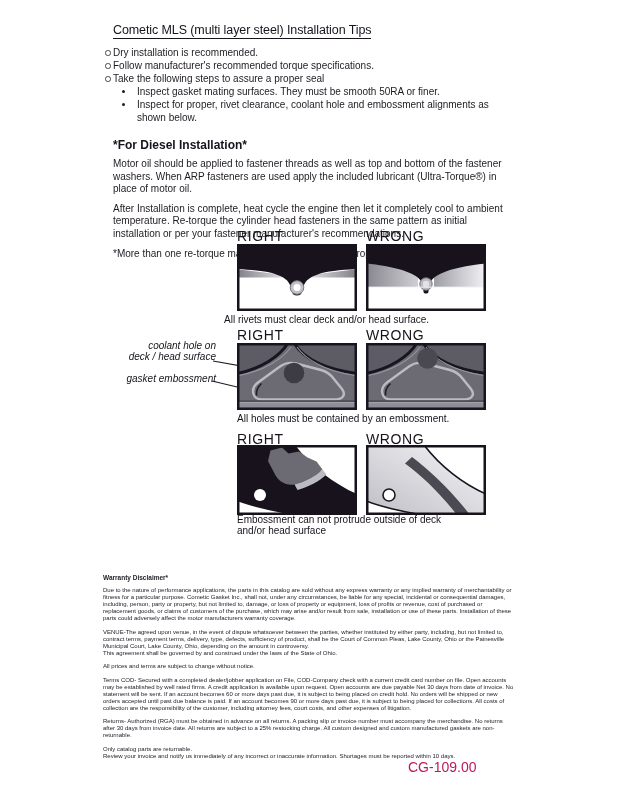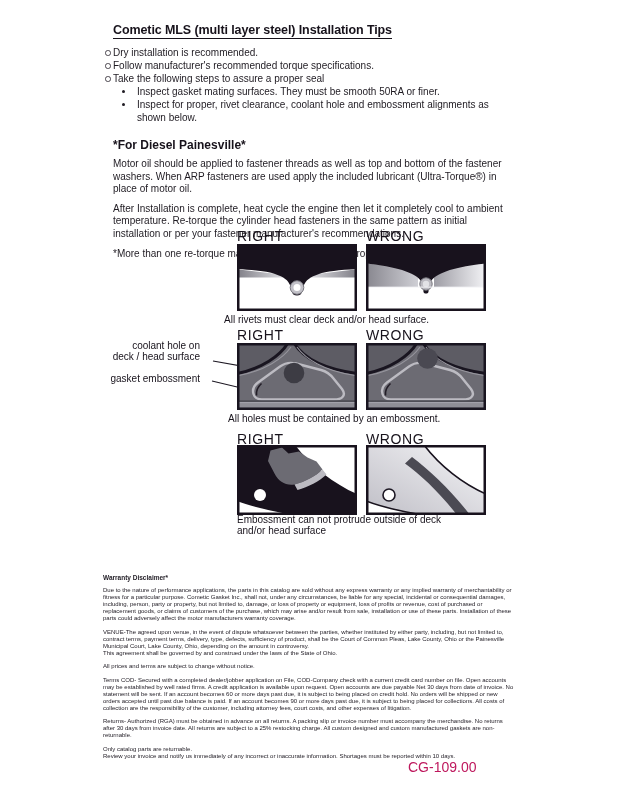--- a/index.html
+++ b/index.html
@@ -3,21 +3,21 @@
 <meta charset="utf-8">
 <style>
   html,body{margin:0;padding:0;background:#e8e8e8;}
   .page{
     position:relative; width:618px; height:800px; background:#ffffff;
     font-family:"Liberation Sans", sans-serif; color:#1f1b22; overflow:hidden;
   }
   
   .content{position:absolute; left:113px; top:20px; width:404px;}
   .title{
-    display:inline-block; font-size:12.5px; font-weight:bold; letter-spacing:-0.1px;
+    display:inline-block; font-size:12.5px; font-weight:normal; letter-spacing:-0.1px;
     color:#17121b; border-bottom:1.6px solid #17121b; padding-bottom:1px; margin:0 0 7px 0;
   }
   ul.tips{list-style:none; margin:0; padding:0; font-size:10px; line-height:13px;}
   ul.tips li{position:relative; margin:0; padding:0;}
   ul.tips li .obullet{
     position:absolute; left:-8px; top:4px; width:3.5px; height:3.5px;
     border:1px solid #4a464e; border-radius:50%; background:#fff;
   }
   ul.tips li.sub{margin-left:16px;padding-left:8px;}
   ul.tips li.sub .fbullet{
@@ -29,22 +29,22 @@
   
   .dg-label{
     position:absolute; width:120px; font-size:14px;
     letter-spacing:0.6px; color:#17121b;
   }
   .dg-panel{position:absolute; width:120px;}
   .dg-panel svg{display:block;}
   .dg-caption{position:absolute; font-size:10px; line-height:11px; color:#17121b;}
   .preline{white-space:pre-line;}
   .annot{
-    position:absolute; left:88px; width:112px; text-align:right;
-    font-size:10px; line-height:10.5px; color:#17121b;
+    position:absolute; left:104px; width:112px; text-align:right;
+    font-size:10px; line-height:10.5px; color:#17121b;font-style:italic;
   }
   .leader{position:absolute;}
   
   .disclaimer{position:absolute; left:103px; top:574px; width:413px; color:#26222a;}
   .disclaimer h3{font-size:6.5px; margin:0 0 6px 0;}
   .disclaimer p{font-size:6px; line-height:7px; margin:0 0 6.5px 0;}
   
   .page-code{position:absolute; left:408px; top:759px; font-size:14px; color:#be185d;}
 </style>
 </head>
@@ -54,21 +54,21 @@
 
   <div class="content">
     <h1 class="title">Cometic MLS (multi layer steel) Installation Tips</h1>
     <ul class="tips">
       <li><span class="obullet"></span><span>Dry installation is recommended.</span></li>
       <li><span class="obullet"></span><span>Follow manufacturer's recommended torque specifications.</span></li>
       <li><span class="obullet"></span><span>Take the following steps to assure a proper seal</span></li>
       <li class="sub"><span class="fbullet"></span><span>Inspect gasket mating surfaces.  They must be smooth 50RA or finer.</span></li>
       <li class="sub"><span class="fbullet"></span><span>Inspect for proper, rivet clearance, coolant hole and embossment alignments as shown below.</span></li>
     </ul>
-    <h2 class="section-head">*For Diesel Painesville*</h2>
+    <h2 class="section-head">*For Diesel Installation*</h2>
     <p>Motor oil should be applied to fastener threads as well as top and bottom of the fastener washers. When ARP fasteners are used apply the included lubricant (Ultra-Torque®) in place of motor oil.</p>
     <p>After Installation is complete, heat cycle the engine then let it completely cool to ambient temperature. Re-torque the cylinder head fasteners in the same pattern as initial installation or per your fastener manufacturer's recommendations.</p>
     <p>*More than one re-torque may be required to achieve proper fastener stretch*</p>
   </div>
 
   <div class="dg-label" style="left:237px; top:228px;">RIGHT</div>
   <div class="dg-label" style="left:366px; top:228px;">WRONG</div>
 
   <div class="dg-panel" style="left:237px; top:244px;">
     <svg width="120" height="67" viewBox="0 0 120 67">
@@ -163,21 +163,21 @@
       <path d="M16.5,51 C15,46 17,42.5 21,39.5 L43,23.5 C48.5,19.5 53,19 59,20.5 L84,27 C89.5,28.5 93,31 96.5,35.5 L105,46 C107.5,49.5 107,52.5 105.5,54 C104,55.8 101,56.5 97,56.5 L25,56.5 C19.5,56.5 17.5,54.5 16.5,51 Z" stroke="#bcbbc2" stroke-width="2.4" fill="none"></path>
       <path d="M24.5,40.5 C20.5,44 19,48 19.5,52.5" stroke="#221d27" stroke-width="1.6" fill="none"></path>
       <circle cx="61.5" cy="15.5" r="10.3" fill="#4a4952"></circle>
       <rect x="2" y="57.2" width="116" height="2" fill="#4f4e56"></rect>
       <rect x="2" y="59.2" width="116" height="5.5" fill="#8f8e96"></rect>
       <rect x="2" y="59.2" width="116" height="0.9" fill="#aaa9b1"></rect>
       <rect x="1.25" y="1.25" width="117.5" height="64.5" fill="none" stroke="#191520" stroke-width="2.5"></rect>
     </svg>
   </div>
 
-  <div class="dg-caption" style="left:228px; top:413px;">All holes must be contained by an embossment.</div>
+  <div class="dg-caption" style="left:237px; top:413px;">All holes must be contained by an embossment.</div>
 
   <div class="dg-label" style="left:237px; top:431px;">RIGHT</div>
   <div class="dg-label" style="left:366px; top:431px;">WRONG</div>
 
   <div class="dg-panel" style="left:237px; top:445px;">
     <svg width="120" height="70" viewBox="0 0 120 70">
       <rect x="0" y="0" width="120" height="70" fill="#ffffff"></rect>
       <path d="M0,0 L58,0 C74,21 97,39 120,49 L120,70 L56,70 C36,66.5 13,61 0,56 Z" fill="#18121d"></path>
       <path d="M33.5,5.5 L45,2.5 L51.5,8.5 L62,6.5 L70.5,12.5 L79.5,16.5 L85.5,24.5 C78,31.5 68.5,36.5 57.5,39.5 C49,41 41.5,36.5 37.5,28.5 L31,16 Z" fill="#6c6b73"></path>
       <path d="M57.5,39.5 C68.5,36.5 78,31.5 85.5,24.5 L89.5,29.5 C82,36.5 71.5,42 60.5,45 Z" fill="#bcbbc2"></path>

